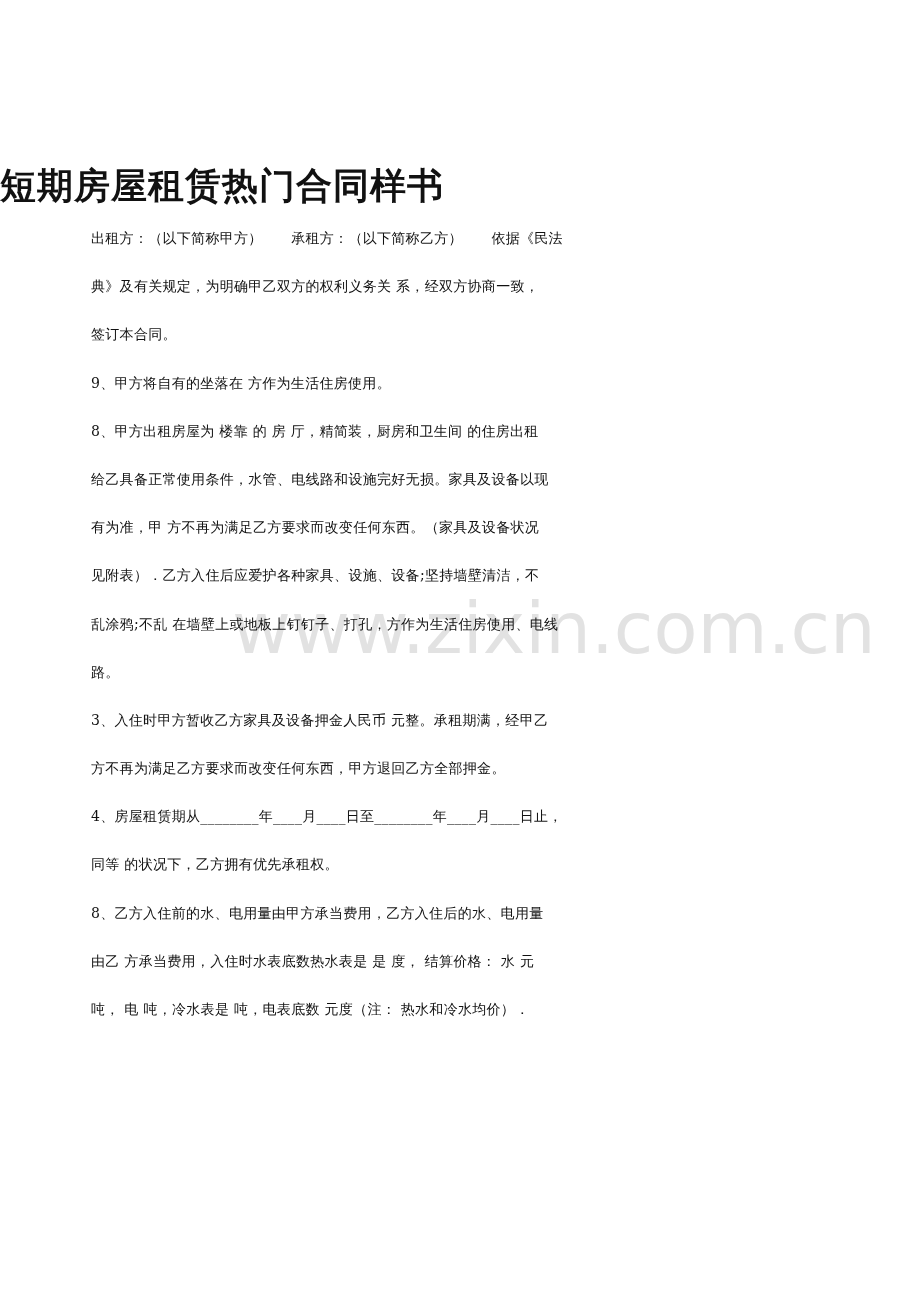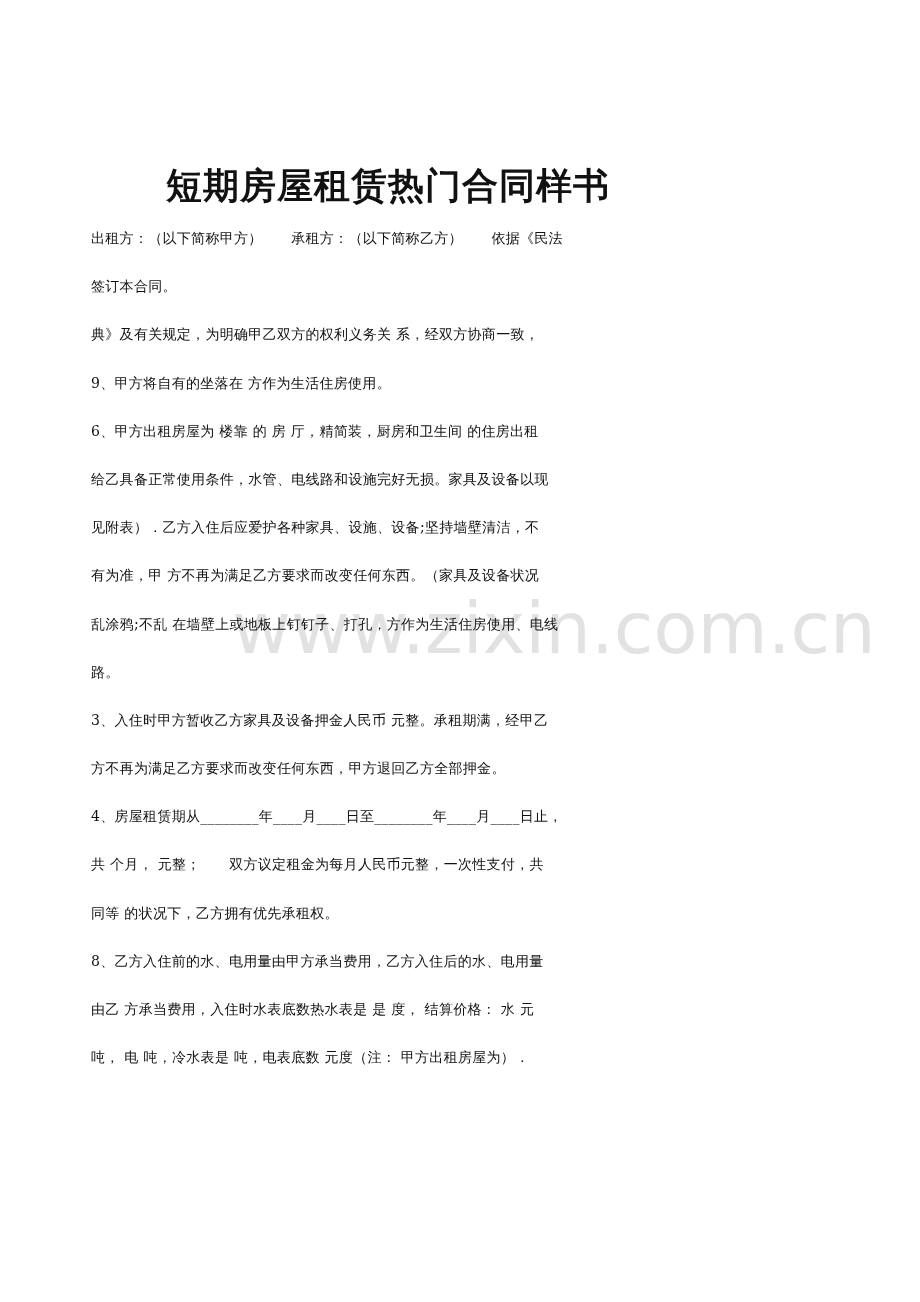--- a/index.html
+++ b/index.html
@@ -20,28 +20,27 @@
       left: 0; top: 0;
       width: 920px;
       height: 1302px;
       background: #ffffff;
     }
     .title {
       position: absolute;
       left: 0;
       width: 736px;
       top: 164px;
-      text-align: center;
+      text-align: left;
       font-size: 36px;
       line-height: 44px;
       font-weight: bold;
       letter-spacing: 1px;
       margin: 0;
       font-family: "DejaVu Sans", "Liberation Sans", sans-serif;
-      padding-left: 20px;
     }
     .body-text {
       position: absolute;
       left: 91px;
       top: 214px;
       width: 760px;
     }
     .line {
       display: block;
       height: 48.2px;
@@ -71,32 +70,31 @@
 <body>
 
 <div class="page">
 
   <div class="watermark">www.zixin.com.cn</div>
 
   <h1 class="title">短期房屋租赁热门合同样书</h1>
 
   <div class="body-text">
     <span class="line">出租方：（以下简称甲方）　　承租方：（以下简称乙方）　　依据《民法</span>
+    <span class="line">典》及有关规定，为明确甲乙双方的权利义务关 系，经双方协商一致，</span>
     <span class="line">签订本合同。</span>
-    <span class="line">典》及有关规定，为明确甲乙双方的权利义务关 系，经双方协商一致，</span>
     <span class="line">9、甲方将自有的坐落在 方作为生活住房使用。</span>
-    <span class="line">6、甲方出租房屋为 楼靠 的 房 厅，精简装，厨房和卫生间 的住房出租</span>
+    <span class="line">8、甲方出租房屋为 楼靠 的 房 厅，精简装，厨房和卫生间 的住房出租</span>
     <span class="line">给乙具备正常使用条件，水管、电线路和设施完好无损。家具及设备以现</span>
+    <span class="line">有为准，甲 方不再为满足乙方要求而改变任何东西。（家具及设备状况</span>
     <span class="line">见附表）．乙方入住后应爱护各种家具、设施、设备;坚持墙壁清洁，不</span>
-    <span class="line">有为准，甲 方不再为满足乙方要求而改变任何东西。（家具及设备状况</span>
     <span class="line">乱涂鸦;不乱 在墙壁上或地板上钉钉子、打孔，方作为生活住房使用、电线</span>
     <span class="line">路。</span>
     <span class="line">3、入住时甲方暂收乙方家具及设备押金人民币 元整。承租期满，经甲乙</span>
     <span class="line">方不再为满足乙方要求而改变任何东西，甲方退回乙方全部押金。</span>
     <span class="line">4、房屋租赁期从________年____月____日至________年____月____日止，</span>
-    <span class="line">共 个月， 元整；　　双方议定租金为每月人民币元整，一次性支付，共</span>
     <span class="line">同等 的状况下，乙方拥有优先承租权。</span>
     <span class="line">8、乙方入住前的水、电用量由甲方承当费用，乙方入住后的水、电用量</span>
     <span class="line">由乙 方承当费用，入住时水表底数热水表是 是 度， 结算价格： 水 元</span>
-    <span class="line">吨， 电 吨，冷水表是 吨，电表底数 元度（注： 甲方出租房屋为）．</span>
+    <span class="line">吨， 电 吨，冷水表是 吨，电表底数 元度（注： 热水和冷水均价）．</span>
   </div>
 
 </div>
 
 </body></html>

